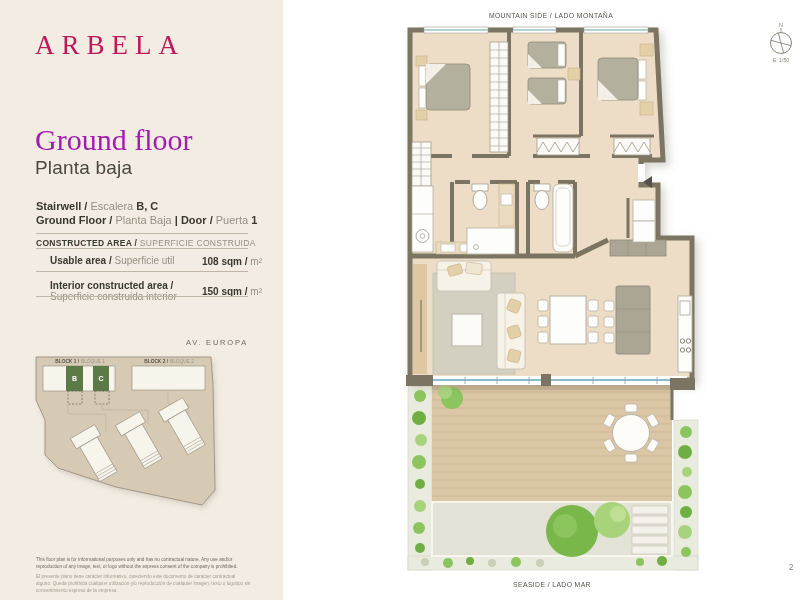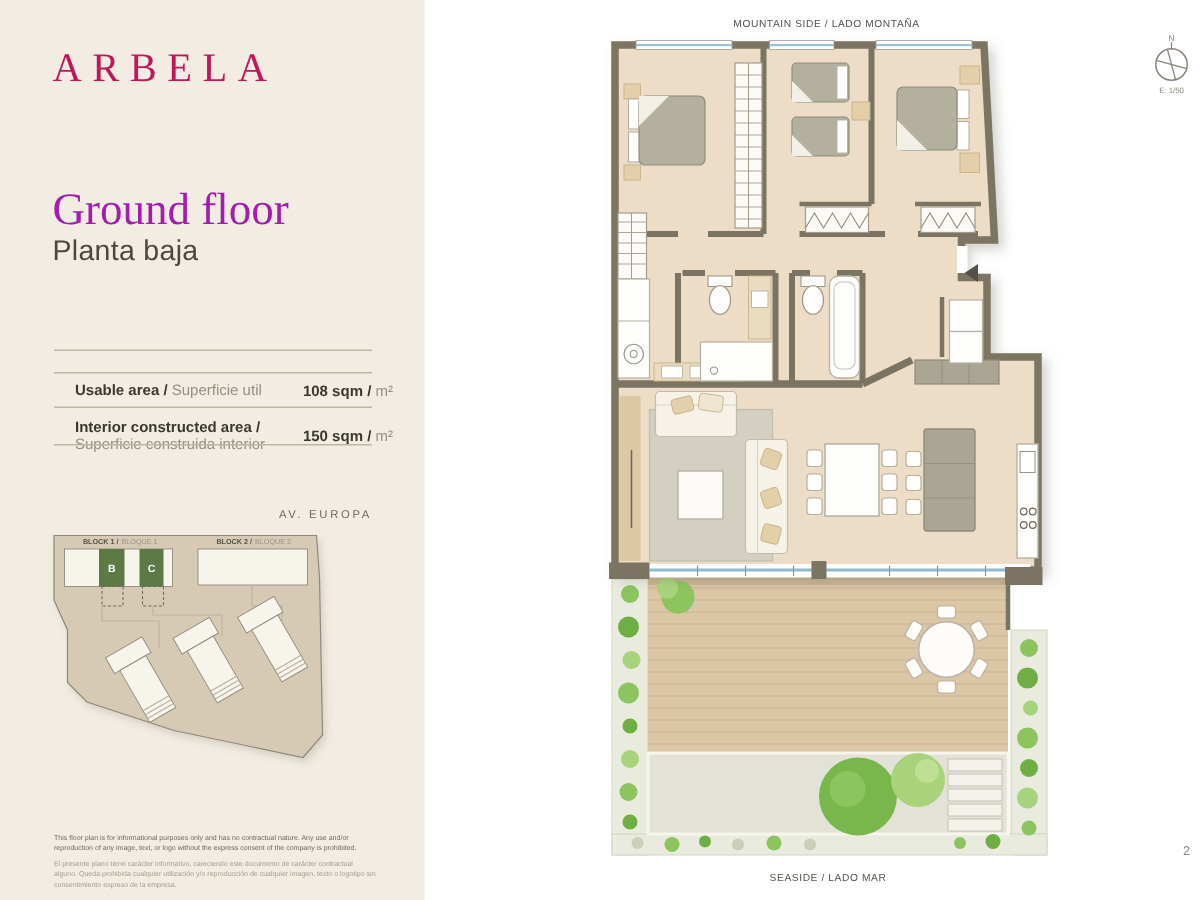--- a/index.html
+++ b/index.html
@@ -34,22 +34,41 @@
 </head>
 <body>
 
 <div class="page">
 
   <div class="sidebar">
     <div class="logo">ARBELA</div>
     <div class="title-en">Ground floor</div>
     <div class="title-es">Planta baja</div>
 
+    <div class="unit-lines">
+      <div>
+        <span class="b">Stairwell /</span>
+        <span class="lt">Escalera</span>
+        <span class="b">B, C</span>
+      </div>
+      <div>
+        <span class="b">Ground Floor /</span>
+        <span class="lt">Planta Baja</span>
+        <span class="b">|</span>
+        <span class="b">Door /</span>
+        <span class="lt">Puerta</span>
+        <span class="b">1</span>
+      </div>
+    </div>
 
     <div class="hr" style="top:233px"></div>
+    <div class="tbl-header">
+      <span class="b">CONSTRUCTED AREA /</span>
+      <span class="lt">SUPERFICIE CONSTRUIDA</span>
+    </div>
     <div class="hr" style="top:248px"></div>
 
     <div class="area-row" style="top:252px;height:18px">
       <span class="lbl nowrap">
         <span class="b">Usable area /</span>
         <span class="lt">Superficie util</span>
       </span>
       <span class="val">
         <span class="b">108 sqm /</span>
         <span class="lt">m²</span>

